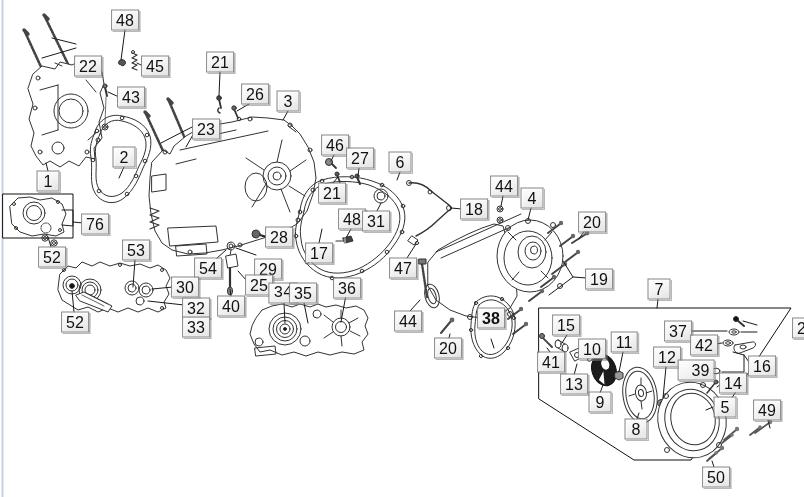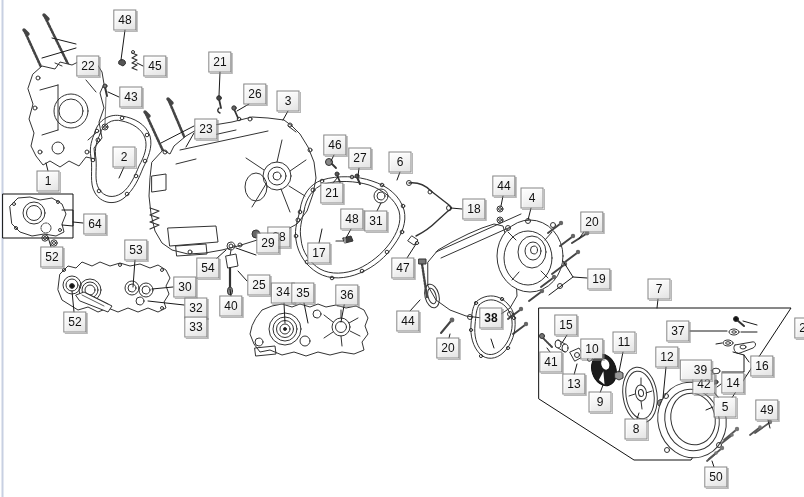--- a/index.html
+++ b/index.html
@@ -2,21 +2,21 @@
 <html><head>
 <meta charset="utf-8">
 <style>
   html,body{margin:0;padding:0;background:#fff;}
   #stage{position:relative;width:804px;height:497px;background:#ffffff;overflow:hidden;
          font-family:"Liberation Sans", sans-serif;}
   #art{position:absolute;left:0;top:0;}
   #callout-layer{position:absolute;left:0;top:0;width:804px;height:497px;}
   .callout{position:absolute;transform:translate(-50%,-50%);
     min-width:13px;padding:2px 4px 2px 4px;height:15px;line-height:15px;
-    text-align:center;font-size:12px;color:#111;
+    text-align:center;font-size:16px;color:#111;
     background:linear-gradient(160deg,#ffffff 0%,#f2f2f2 55%,#e3e3e3 100%);
     border:1px solid #858585;
     box-shadow:1.5px 1.5px 0 rgba(125,125,125,.55), inset 1px 1px 0 #ffffff;
     cursor:pointer;user-select:none;}
 </style>
 </head>
 <body>
 
 <div id="stage">
 <svg id="art" width="804" height="497" viewBox="0 0 804 497" stroke="#333" stroke-width="1" fill="none" stroke-linecap="round" stroke-linejoin="round">
@@ -413,46 +413,46 @@
       <div class="callout" style="left: 400px; top: 162px;">6</div>
       <div class="callout" style="left: 332px; top: 193px;">21</div>
       <div class="callout" style="left: 352px; top: 219px;">48</div>
       <div class="callout" style="left: 376px; top: 221px;">31</div>
       <div class="callout" style="left: 474px; top: 209px;">18</div>
       <div class="callout" style="left: 504px; top: 186px;">44</div>
       <div class="callout" style="left: 532px; top: 198px;">4</div>
       <div class="callout" style="left: 592px; top: 222px;">20</div>
       <div class="callout" style="left: 279px; top: 237px;">28</div>
       <div class="callout" style="left: 319px; top: 253px;">17</div>
-      <div class="callout" style="left: 268px; top: 243px;">29</div>
+      <div class="callout" style="left: 268px; top: 269px;">29</div>
       <div class="callout" style="left: 208px; top: 268px;">54</div>
       <div class="callout" style="left: 259px; top: 285px;">25</div>
       <div class="callout" style="left: 231px; top: 306px;">40</div>
       <div class="callout" style="left: 136px; top: 250px; text-align: center;">53</div>
-      <div class="callout" style="left: 95px; top: 224px;">64</div>
+      <div class="callout" style="left: 95px; top: 224px;">76</div>
       <div class="callout" style="left: 52px; top: 257px;">52</div>
       <div class="callout" style="left: 75px; top: 322px;">52</div>
       <div class="callout" style="left: 185px; top: 287px;">30</div>
       <div class="callout" style="left: 196px; top: 308px;">32</div>
       <div class="callout" style="left: 196px; top: 327px;">33</div>
       <div class="callout" style="left: 283px; top: 293px; font-family: Liberation Mono, monospace;">34</div>
       <div class="callout" style="left: 303px; top: 293px;">35</div>
-      <div class="callout" style="left: 347px; top: 295px;">36</div>
+      <div class="callout" style="left: 347px; top: 288px;">36</div>
       <div class="callout" style="left: 403px; top: 268px;">47</div>
       <div class="callout" style="left: 408px; top: 321px;">44</div>
       <div class="callout" style="left: 448px; top: 348px;">20</div>
       <div class="callout" style="left: 491px; top: 318px; font-weight: bold;">38</div>
       <div class="callout" style="left: 599px; top: 279px;">19</div>
       <div class="callout" style="left: 659px; top: 289px;">7</div>
       <div class="callout" style="left: 566px; top: 325px;">15</div>
       <div class="callout" style="left: 592px; top: 349px;">10</div>
       <div class="callout" style="left: 624px; top: 342px;">11</div>
       <div class="callout" style="left: 678px; top: 331px;">37</div>
       <div class="callout" style="left: 806px; top: 328px;">24</div>
-      <div class="callout" style="left: 704px; top: 345px; margin-top: 39px;">42</div>
+      <div class="callout" style="left: 704px; top: 345px;">42</div>
       <div class="callout" style="left: 667px; top: 357px;">12</div>
       <div class="callout" style="left: 696px; top: 370px; padding-left: 13px;">39</div>
       <div class="callout" style="left: 762px; top: 366px;">16</div>
       <div class="callout" style="left: 733px; top: 383px;">14</div>
       <div class="callout" style="left: 551px; top: 362px;">41</div>
       <div class="callout" style="left: 574px; top: 384px;">13</div>
       <div class="callout" style="left: 600px; top: 402px;">9</div>
       <div class="callout" style="left: 636px; top: 429px;">8</div>
       <div class="callout" style="left: 725px; top: 407px;">5</div>
       <div class="callout" style="left: 767px; top: 410px;">49</div>

